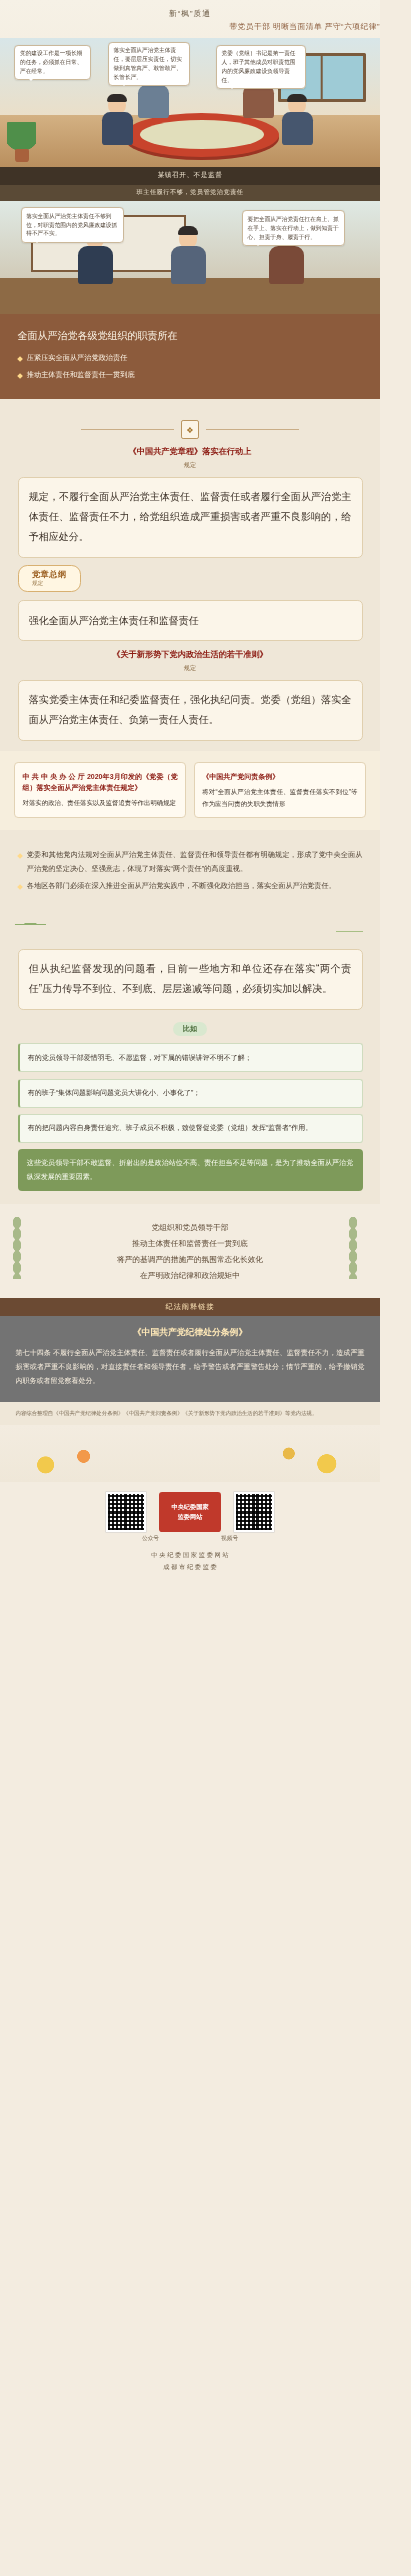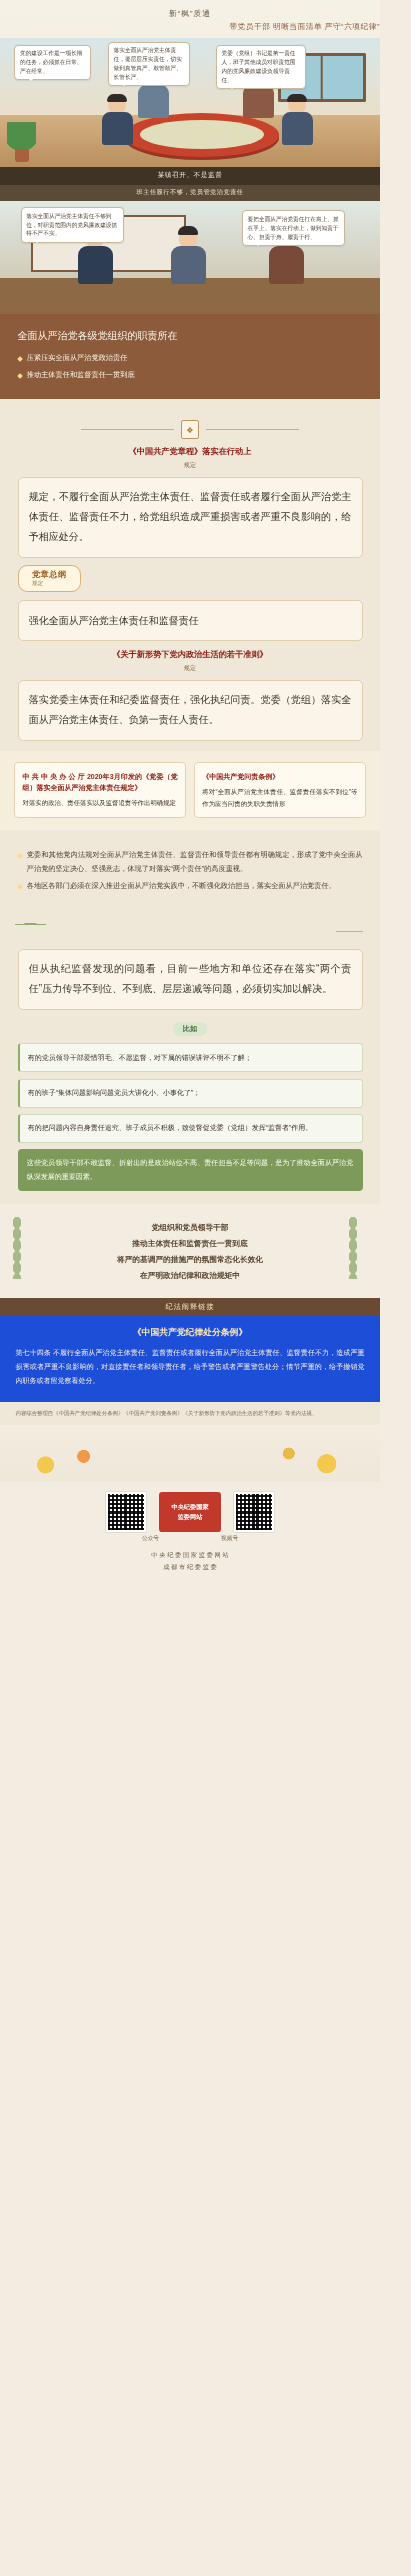--- a/index.html
+++ b/index.html
@@ -272,37 +272,37 @@
     text-align: justify;
   }
 
   
   .laurel {
     text-align: center;
     padding: 15.5px 31px 13.4px;
     position: relative;
     background: #f3ece0;
   }
-  .laurel .txt { font-size: 7.7px; line-height: 2.1; color: #5a4632; font-weight: bold; }
+  .laurel .txt { font-size: 7.7px; line-height: 2.1; color: #5a4632; font-weight: normal; }
   .laurel .leaf-l, .laurel .leaf-r {
     position: absolute; top: 13.4px; width: 17.5px; height: 62px;
     background: radial-gradient(ellipse at center, #9bb07a 0 4.1px, transparent 4.6px) 0 0/8.2px 11.3px repeat-y;
     opacity: .85;
   }
   .laurel .leaf-l { left: 13.4px; }
   .laurel .leaf-r { right: 13.4px; }
 
   
   .reg-head {
     background: #6b4a33; color: #ffe6b8;
     font-size: 7.2px; letter-spacing: 1px;
     padding: 4.1px 0; text-align: center;
   }
   .reg-body {
-    background: #1d4ed8; color: #fdf3e2;
+    background: #737373; color: #fdf3e2;
     padding: 11.3px 15.5px 13.4px;
   }
   .reg-title {
     text-align: center; font-size: 8.8px; font-weight: bold; color: #ffe9b8; margin-bottom: 7.2px;
   }
   .reg-body .p { font-size: 7px; line-height: 2.0; }
 
   .footnote {
     background: #efe7d8; color: #7a6a54;
     font-size: 5.4px; line-height: 1.7;

